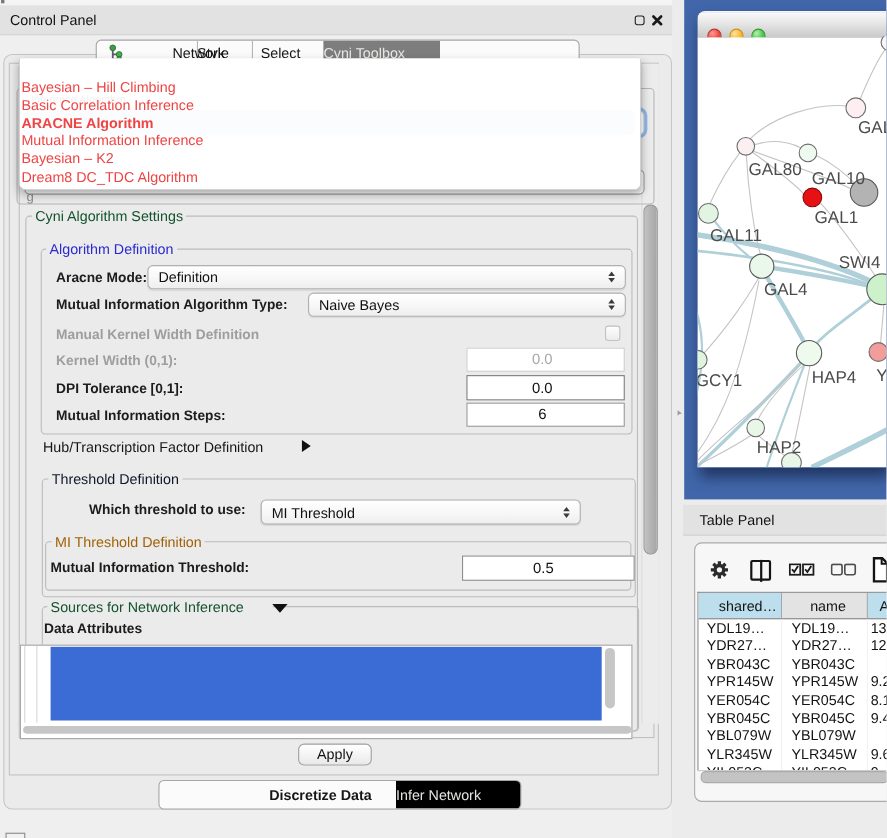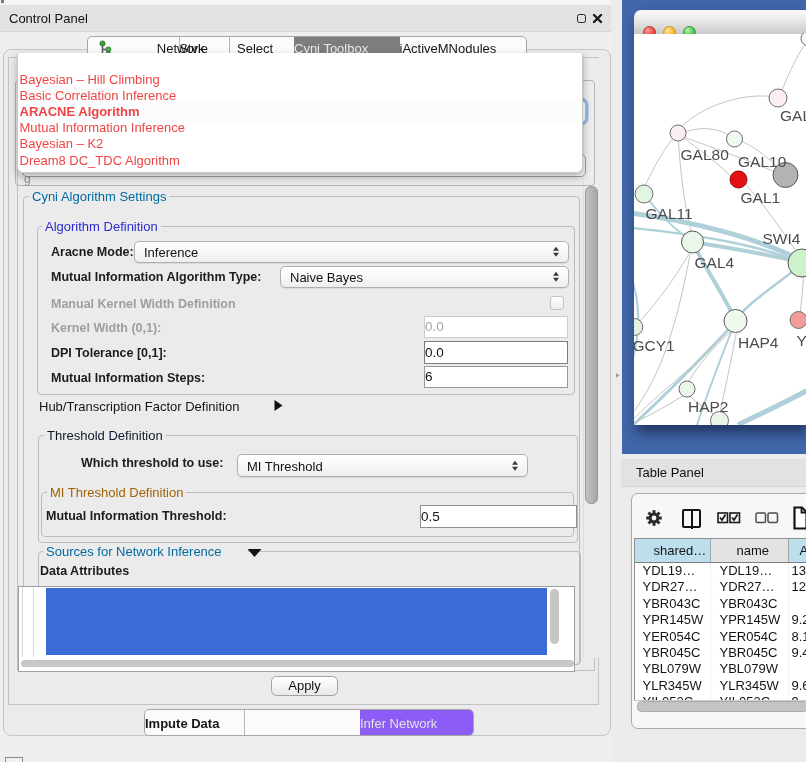--- a/index.html
+++ b/index.html
@@ -7,23 +7,23 @@
        font-family:"Liberation Sans",sans-serif;-webkit-font-smoothing:antialiased}
   .abs{position:absolute}
   .lbl{position:absolute;font-weight:bold;font-size:12.5px;color:#1c1c1c;white-space:nowrap}
   .glbl{color:#9e9e9e}
   .combo{position:absolute;background:linear-gradient(#ffffff,#f7f7f7 55%,#eeeeee);border:1px solid #b0b0b0;
          border-radius:5px;font-size:13px;color:#111;box-shadow:0 1px 1px rgba(0,0,0,0.08)}
   .combo .ctext{position:absolute;left:9px;top:50%;transform:translateY(-50%);white-space:nowrap}
   .arr{position:absolute;right:8px;top:50%;transform:translateY(-50%);width:8px;display:block}
   .arr .up{display:block;width:0;height:0;border-left:3.2px solid transparent;border-right:3.2px solid transparent;border-bottom:4.2px solid #3a3a3a;margin:0 auto 2.4px auto}
   .arr .dn{display:block;width:0;height:0;border-left:3.2px solid transparent;border-right:3.2px solid transparent;border-top:4.2px solid #3a3a3a;margin:0 auto}
-  .field{position:absolute;background:#fff;font-size:13.5px;color:#111;text-align:left;white-space:nowrap}
+  .field{position:absolute;background:#fff;font-size:13.5px;color:#111;text-align:center;white-space:nowrap}
   .gbox{position:absolute;border:1px solid #bcbcbc;border-radius:4px}
-  .gcap{position:absolute;font-size:13px;color:#0369a1;background:#ebebeb;padding:0 3px;white-space:nowrap}
+  .gcap{position:absolute;font-size:13px;color:#14532d;background:#ebebeb;padding:0 3px;white-space:nowrap}
   .tabtxt{position:absolute;top:50%;transform:translateY(-50%);width:100%;text-align:left;font-size:13px;color:#161616;white-space:nowrap}
 </style>
 </head>
 <body>
 
 <div class="abs" style="left:0;top:0;width:806px;height:5px;background:#f4f4f4"></div>
 <div class="abs" style="left:1px;top:0;width:3px;height:3px;background:#777"></div>
 <div class="abs" style="left:0;top:5px;width:806px;height:26px;background:#e2e2e2;border-bottom:1px solid #d4d4d4"></div>
 <div class="abs" style="left:9px;top:11px;font-size:13px;color:#111">Control Panel</div>
 
@@ -45,21 +45,21 @@
 <div class="abs" style="left:24px;top:172px;font-size:12px;color:#8d8d8d">g</div>
 
 <div class="gbox" style="left:23px;top:196px;width:555px;height:467px"></div>
 <div class="gcap" style="left:29px;top:189px">Cyni Algorithm Settings</div>
 
 <div class="gbox" style="left:37px;top:226px;width:536px;height:167px"></div>
 <div class="gcap" style="left:42px;top:219px;color:#2a2ad0">Algorithm Definition</div>
 
 <div class="lbl" style="left:51px;top:245px">Aracne Mode:</div>
 <div class="combo" style="left:134px;top:240.5px;width:433px;height:20px">
-    <span class="ctext">Inference</span>
+    <span class="ctext">Definition</span>
     <span class="arr">
       <span class="up"></span>
       <span class="dn"></span>
     </span>
   </div>
 
 <div class="lbl" style="left:51px;top:270px">Mutual Information Algorithm Type:</div>
 <div class="combo" style="left:280px;top:265.5px;width:287px;height:20px">
     <span class="ctext">Naive Bayes</span>
     <span class="arr">
@@ -137,30 +137,27 @@
   </svg>
   <div class="abs" style="left:91.2px;top:0;width:50px;height:21px;border-right:1px solid #b5b5b5">
     <div class="tabtxt">Style</div>
   </div>
   <div class="abs" style="left:142px;top:0;width:64px;height:21px">
     <div class="tabtxt" style="padding-left:7px">Select</div>
   </div>
   <div class="abs" style="left:206px;top:0;width:105.5px;height:21px;background:#7d7d7d">
     <div class="tabtxt" style="color:#e9e9e6">Cyni Toolbox</div>
   </div>
-  <div class="abs" style="left:311.5px;top:0;width:126.5px;height:21px">
-    <div class="tabtxt">jActiveMNodules</div>
-  </div>
 </div>
 
 <div class="abs" style="left:144px;top:709px;width:328px;height:25px;background:#fbfbfb;border:1px solid #a6a6a6;border-radius:5px;overflow:hidden">
-  <div class="abs" style="left:0;top:0;width:99px;height:25px;border-right:1px solid #b5b5b5">
-    <div class="tabtxt" style="font-weight:bold">Impute Data</div>
-  </div>
-  <div class="abs" style="left:215px;top:0;width:125px;height:25px;background:#8b5cf6">
+  <div class="abs" style="left:99.7px;top:0;width:115px;height:25px">
+    <div class="tabtxt" style="font-weight:bold">Discretize Data</div>
+  </div>
+  <div class="abs" style="left:215px;top:0;width:125px;height:25px;background:#000000">
     <div class="tabtxt" style="color:#e3e3e0">Infer Network</div>
   </div>
 </div>
 
 <div class="abs" style="left:611px;top:0;width:195px;height:762px;background:#ececec"></div>
 
 <div class="abs" style="left:622px;top:0;width:184px;height:454px;background:#4166a9"></div>
 
 <div class="abs" style="left:633.5px;top:10px;width:172.5px;height:414.5px;border-radius:7px 0 0 0;overflow:hidden;box-shadow:3px 8px 13px rgba(0,8,30,0.5)">
   <div class="abs" style="left:0;top:0;width:100%;height:23px;background:linear-gradient(#fafafa,#e6e6e6 45%,#c9c9c9);border-bottom:1px solid #979797;border-top:1px solid #f5f5f5"></div>

